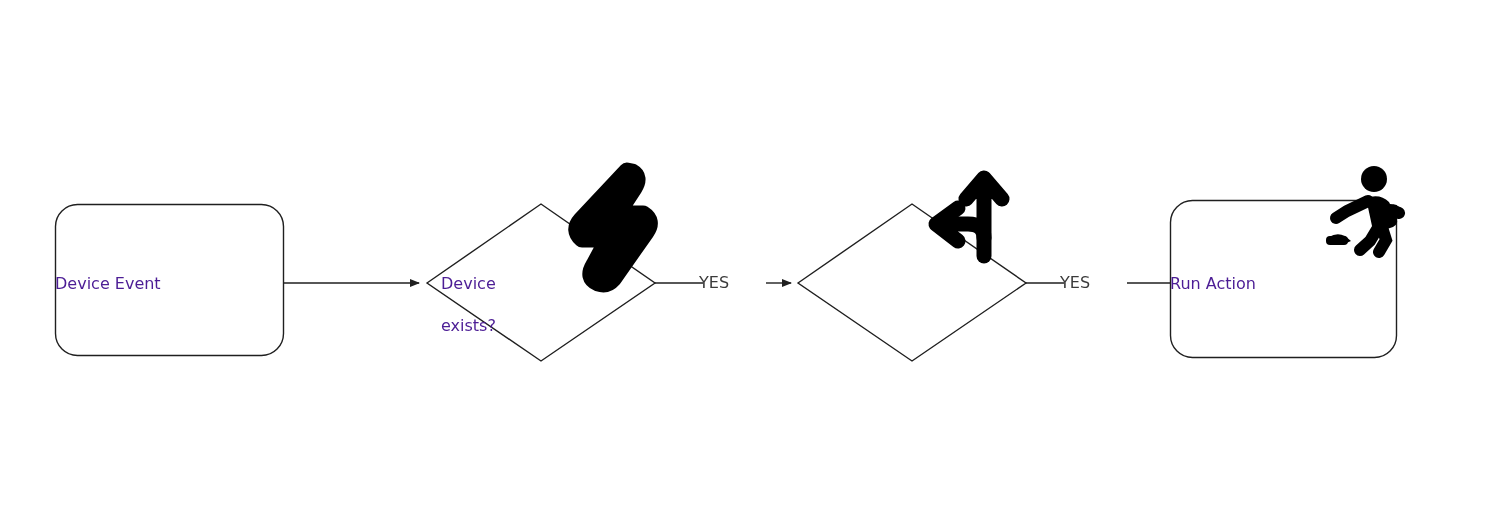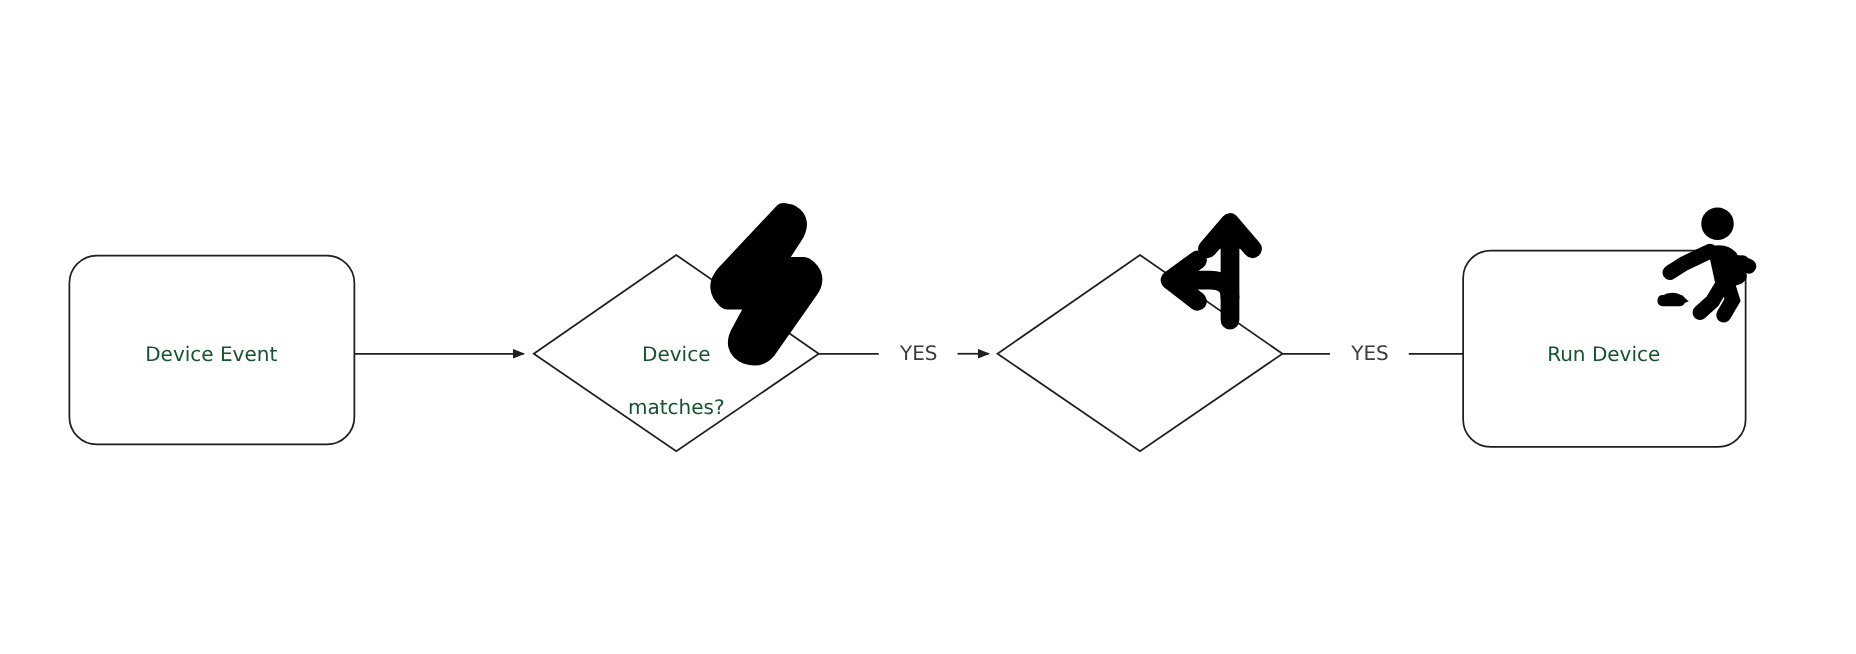--- a/index.html
+++ b/index.html
@@ -17,31 +17,31 @@
   }
   .flow-svg {
     position: absolute;
     left: 0;
     top: 0;
     width: 1485px;
     height: 523px;
   }
   .node-label {
     position: absolute;
-    text-align: center;
-    color: #14532d;
+    text-align: left;
+    color: #4c1d95;
     font-size: 16px;
     line-height: 21px;
     font-family: "DejaVu Sans", "Liberation Sans", sans-serif;
     white-space: pre-line;
     pointer-events: none;
   }
   .edge-label {
     position: absolute;
-    text-align: center;
+    text-align: left;
     color: #3b3b3b;
     font-size: 16px;
     line-height: 20px;
     font-family: "DejaVu Sans", "Liberation Sans", sans-serif;
   }
 </style>
 </head>
 <body>
 
 <div id="canvas">
@@ -96,23 +96,23 @@
       </g>
       <path d="M1329 237 Q1337 232 1345 236 L1351 241 L1344 244 L1329 244 Z"></path>
       <rect x="1326" y="236" width="22" height="9" rx="4"></rect>
     </g>
   </svg>
 
   <div class="node-label" style="left:55px; top:273px; width:228px;">Device Event</div>
 
   <div class="node-label" style="left:441px; top:252px; width:200px;">
     <div>Device</div>
-    <div>matches?</div>
+    <div>exists?</div>
   </div>
 
 
-  <div class="node-label" style="left:1170px; top:273px; width:226px;">Run Device</div>
+  <div class="node-label" style="left:1170px; top:273px; width:226px;">Run Action</div>
 
   <div class="edge-label" style="left:699px; top:273px; width:72px;">YES</div>
 
   <div class="edge-label" style="left:1060px; top:273px; width:72px;">YES</div>
 
 </div>
 
 </body></html>

